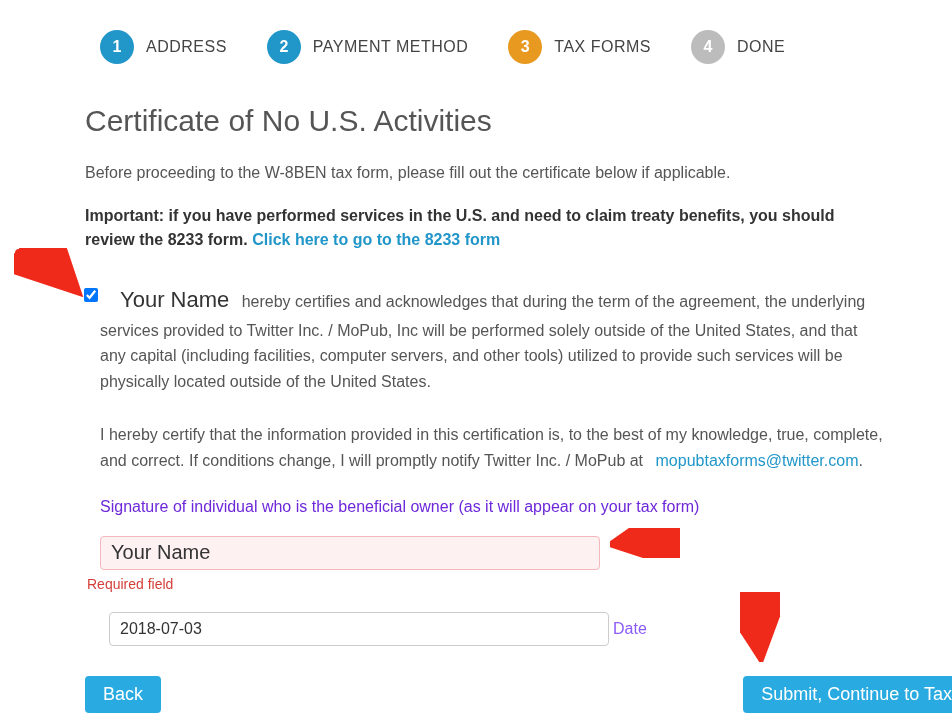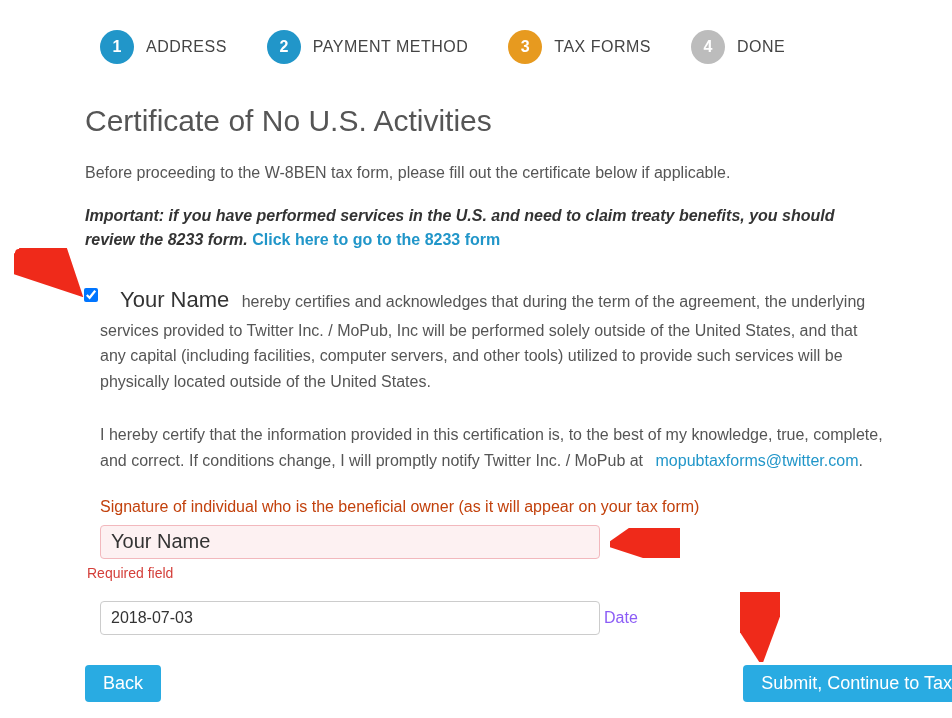--- a/index.html
+++ b/index.html
@@ -8,33 +8,33 @@
   .steps { display: flex; align-items: center; gap: 10px; margin: 10px 0 40px 15px; }
   .step { display: flex; align-items: center; gap: 12px; margin-right: 30px; }
   .step-circle { width: 34px; height: 34px; border-radius: 50%; color: #fff; display: flex; align-items: center; justify-content: center; font-size: 16px; font-weight: bold; }
   .step-label { font-size: 16px; color: #444; letter-spacing: 0.5px; }
   .bg-blue { background: #2196c9; }
   .bg-orange { background: #e79a1f; }
   .bg-gray { background: #bcbcbc; }
   h1 { font-size: 30px; font-weight: 400; color: #555; margin-bottom: 24px; }
   .intro { color: #555; margin-bottom: 20px; line-height: 1.4; }
   .important { color: #333; margin-bottom: 30px; line-height: 1.5; }
-  .important b { font-weight: bold; font-style: italic; }
+  .important b { font-weight: bold; }
   a.link { color: #2196c9; text-decoration: none; font-weight: bold; }
   a.link-plain { color: #2196c9; text-decoration: none; padding-left: 8px; }
   .cert-block { position: relative; }
   .checkbox-wrap { position: absolute; left: -1px; top: 6px; }
   input[type=checkbox] { width: 14px; height: 14px; }
   .cert-text { margin-left: 15px; padding-left: 0; color: #555; line-height: 1.6; margin-bottom: 28px; }
   .name-insert { font-size: 22px; color: #333; margin-left: 20px; margin-right:8px;}
   .cert-para2 { margin-left: 15px; color: #555; line-height: 1.6; margin-bottom: 24px;}
-  .sig-label { margin-left: 15px; color: #c2410c; margin-bottom: 9px; }
+  .sig-label { margin-left: 15px; color: #6d28d9; margin-bottom: 20px; }
   .sig-input { margin-left: 15px; width: 500px; height: 34px; border: 1px solid #f2b8bd; background: #fdf1f2; border-radius: 4px; padding: 4px 10px; font-size: 20px; color: #333; }
   .error { margin-left: 2px; color: #d43f3a; font-size: 14px; margin-top: 6px; margin-bottom: 20px; }
-  .date-row { margin-left: 15px; display: flex; align-items: center; margin-bottom: 30px;}
+  .date-row { margin-left: 24px; display: flex; align-items: center; margin-bottom: 30px;}
   .date-input { width: 500px; height: 34px; border: 1px solid #ccc; border-radius: 4px; background: #fff; padding: 4px 10px; font-size: 16px; color: #333; }
   .date-label { margin-left: 4px; color: #8b5cf6; text-align: right; }
   .button-row { margin-left: 0; display:flex; justify-content: space-between; width: 932px;}
   .btn { background: #29abe2; color: #fff; border: none; border-radius: 4px; padding: 8px 18px; font-size: 18px; cursor: pointer; }
   .btn-back { margin-left: 0px; }
   .btn-submit { }
   .arrow { position: absolute; z-index: 50; pointer-events:none;}
   svg { display:block; }
 </style>
 </head>

